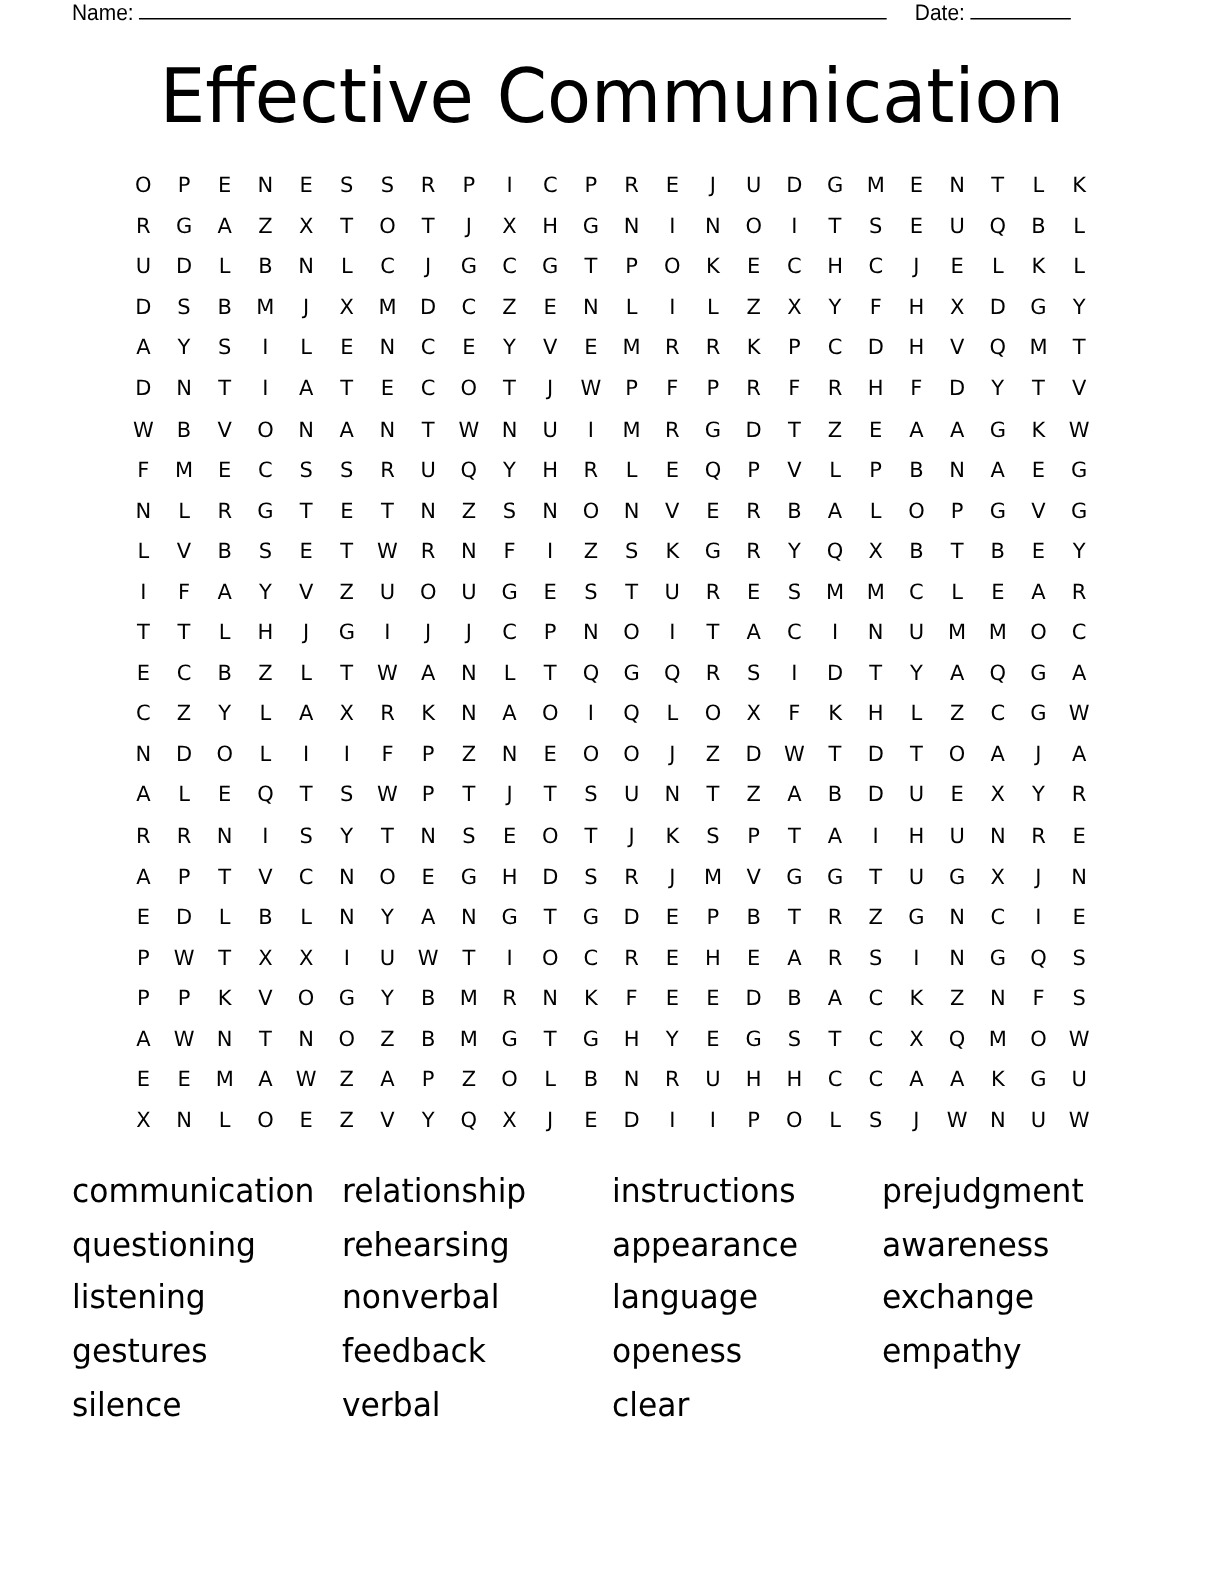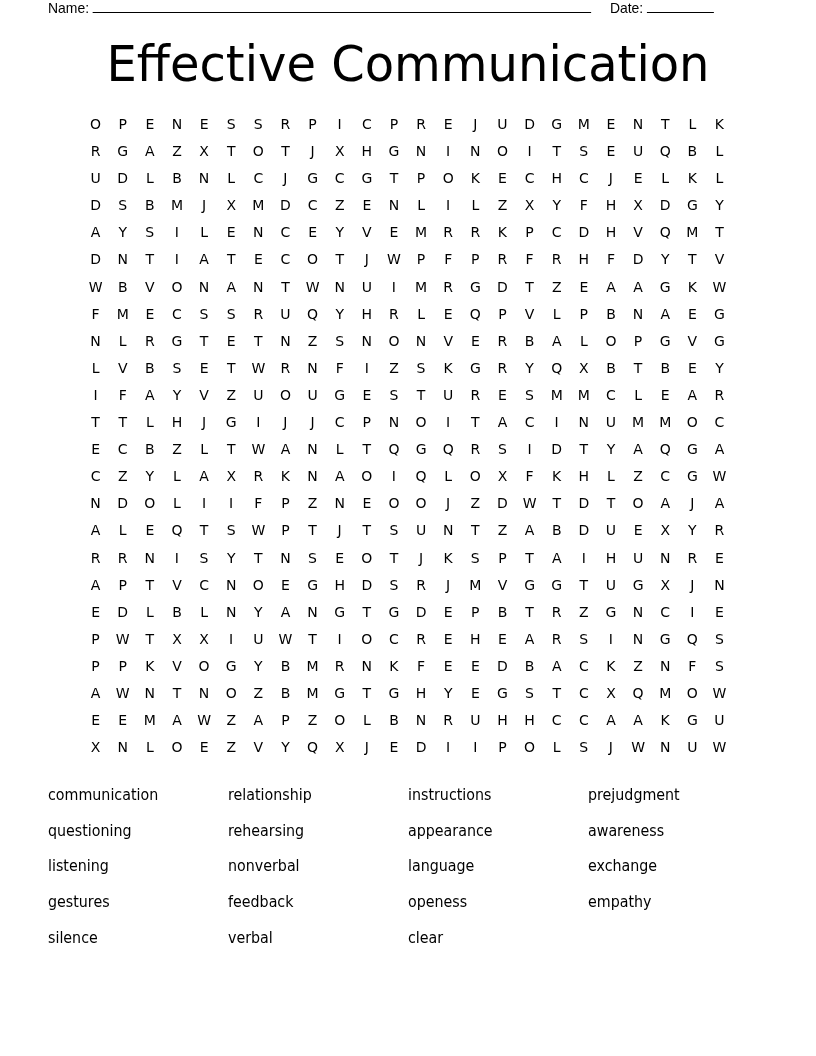--- a/index.html
+++ b/index.html
@@ -22,21 +22,21 @@
       position: absolute; top: 111px; left: 82px;
       display: grid; grid-template-columns: repeat(24, 27.13px);
       grid-auto-rows: 27.1px;
       font-family: "DejaVu Sans", sans-serif; font-size: 14px;
     }
     .cell { text-align: center; line-height: 27px; }
     .words {
       position: absolute; top: 779px; left: 48px;
       display: grid; grid-template-columns: repeat(4, 180px);
       grid-auto-flow: column; grid-template-rows: repeat(5, 35.7px);
-      font-family: "DejaVu Sans", sans-serif; font-size: 15px;
+      font-family: "DejaVu Sans", sans-serif; font-size: 22px;
     }
     .word { line-height: 32px; white-space: nowrap; transform: scaleX(0.95); transform-origin: left center; }
   </style>
 </head>
 <body>
 
 <div class="header-line">
   <span>Name:</span><span class="name-blank"></span><span class="date-label">Date:</span><span class="date-blank"></span>
 </div>
 

